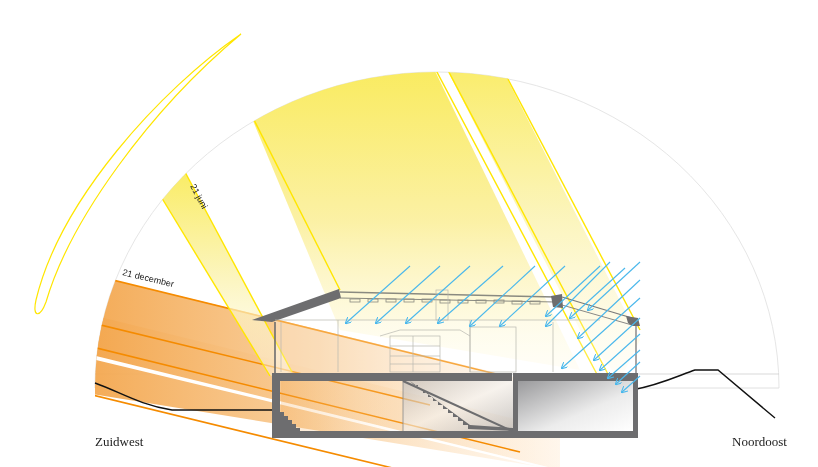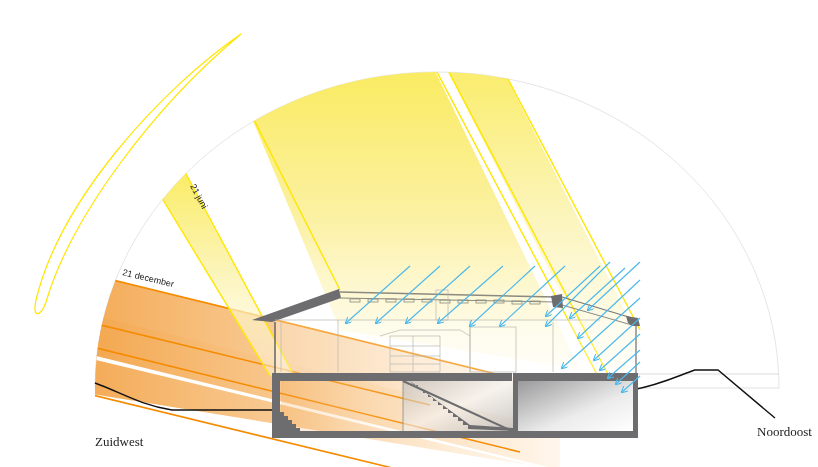--- a/index.html
+++ b/index.html
@@ -165,13 +165,13 @@
     <line x1="640" y1="334" x2="600" y2="370"></line>
     <line x1="640" y1="350" x2="608" y2="378"></line>
     <line x1="640" y1="362" x2="616" y2="384"></line>
     <line x1="640" y1="376" x2="622" y2="392"></line>
     <line x1="600" y1="266" x2="546" y2="316"></line>
     <line x1="625" y1="268" x2="570" y2="318"></line>
   </g>
 </svg>
 
 <div class="dir-label" style="left:95px; top:434px;">Zuidwest</div>
-<div class="dir-label" style="left:732px; top:424px;margin-left:25px;">Noordoost</div>
+<div class="dir-label" style="left:732px; top:434px;">Noordoost</div>
 
 </body></html>

